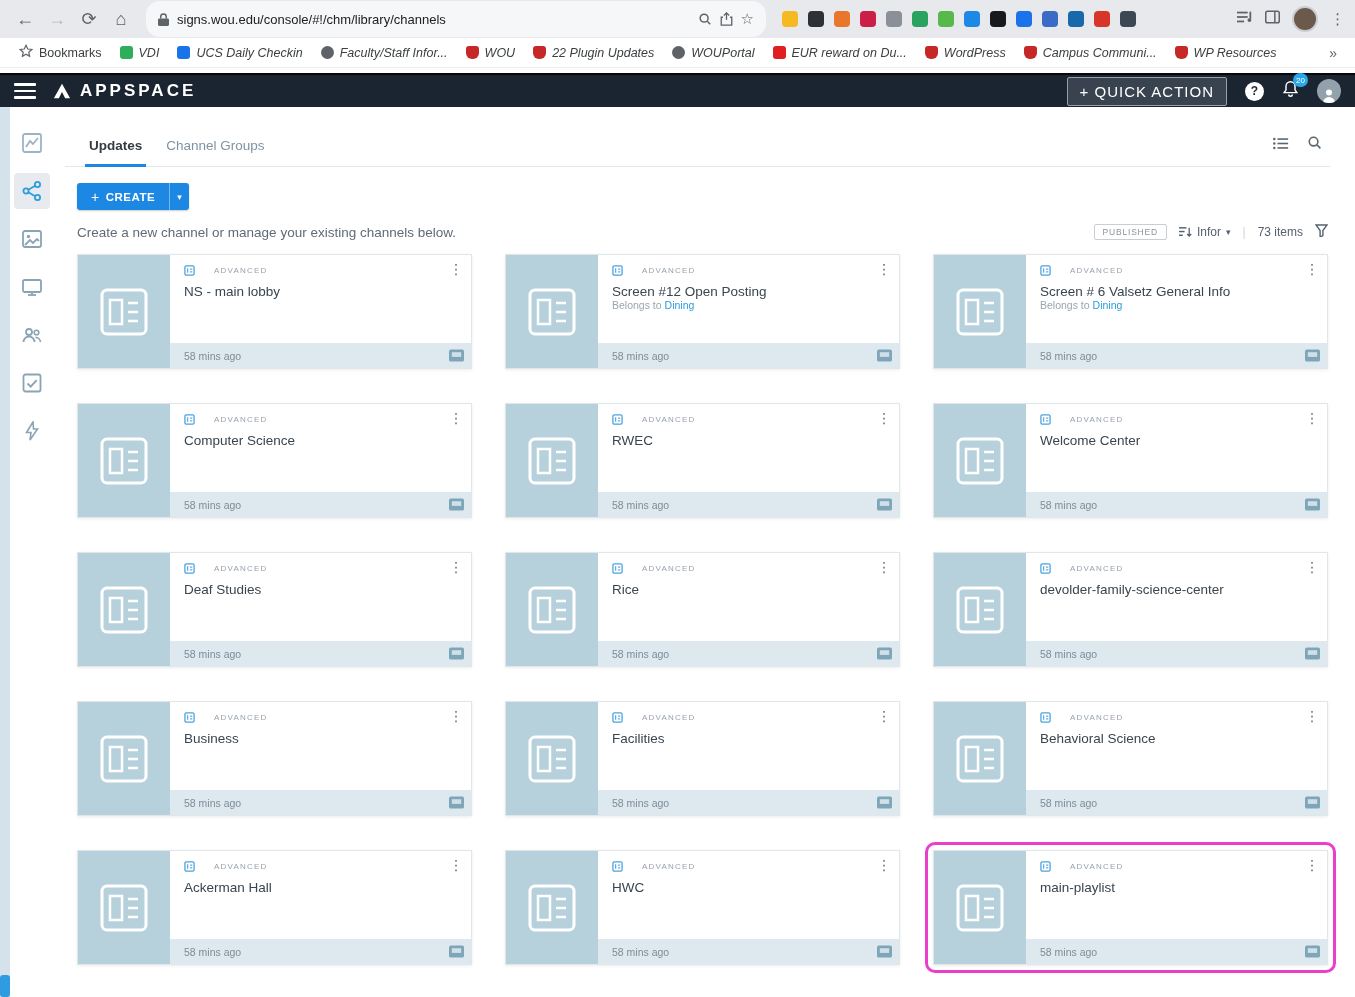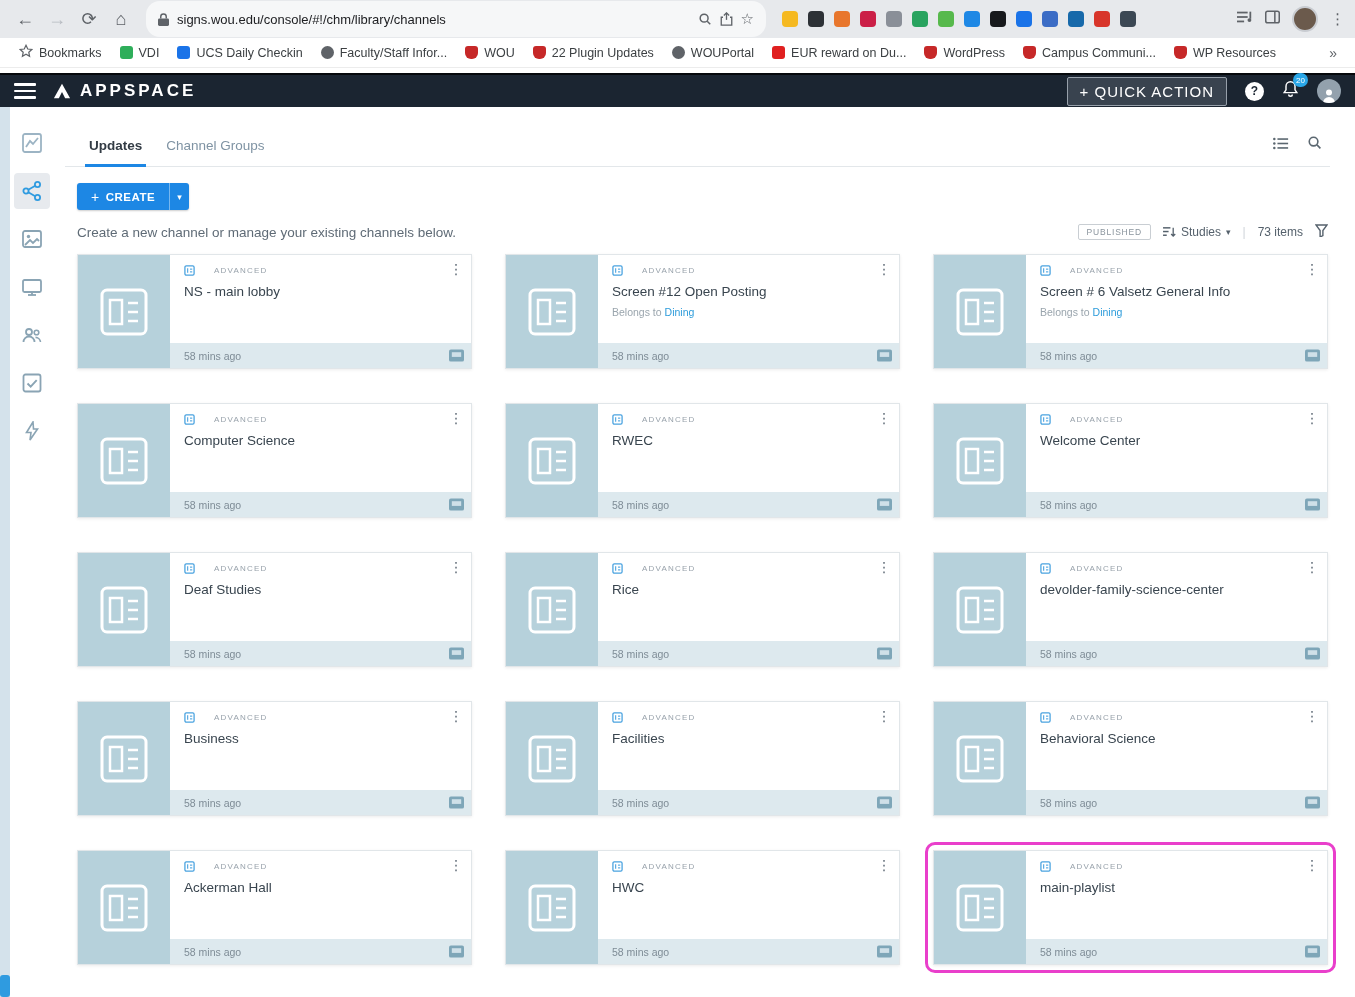--- a/index.html
+++ b/index.html
@@ -14,21 +14,21 @@
   .url-ico { flex:none; display:flex; align-items:center; color:#5f6368; }
   .ext-row { display:flex; align-items:center; gap:10px; margin-left:14px; }
   .ext-ico { width:16px; height:16px; border-radius:4px; display:inline-block; }
   .chrome-right { margin-left:auto; display:flex; align-items:center; gap:12px; }
   .chrome-avatar { width:26px; height:26px; border-radius:50%; background:#6b5a4c; border:2px solid #c9ccd1; }
   .kebab-v { color:#5f6368; font-size:15px; }
 
   
   .bm-bar { height:30px; background:#fff; display:flex; align-items:center; padding:0 10px; border-bottom:1px solid #ececec; }
   .bm-item { display:flex; align-items:center; gap:6px; font-size:12.5px; color:#3c4043; padding:0 9px; height:100%; white-space:nowrap; }
-  #bm-items { display:flex; height:100%; }
+  #bm-items { display:flex; height:100%;font-style:italic; }
   .fav { width:13px; height:13px; display:inline-block; flex:none; }
   .fav.square { border-radius:3px; }
   .fav.circle { border-radius:50%; }
   .fav.shield { border-radius:3px 3px 6px 6px; }
   .bm-overflow { margin-left:auto; color:#5f6368; font-size:14px; padding:0 8px; }
   .spacer5 { height:5px; background:#fff; }
 
   
   .app-header { height:34px; background:#1b2531; border-top:2px solid #06090c; display:flex; align-items:center; padding:0 14px; gap:16px; }
   .burger { width:22px; display:flex; flex-direction:column; gap:4px; }
@@ -70,21 +70,21 @@
 
   .grid { margin:14px 2px 0 12px; display:grid; grid-template-columns:repeat(3,1fr); gap:34px 33px; }
 
   .card { position:relative; height:115px; background:#fff; border:1px solid #e1e6e9; box-shadow:0 1px 3px rgba(0,0,0,.08); display:flex; }
   .thumb { width:92px; background:#b6d1db; flex:none; display:flex; align-items:center; justify-content:center; }
   .card-right { flex:1; position:relative; padding:10px 12px 0 14px; }
   .kebab { position:absolute; top:7px; right:8px; color:#5f6b76; font-size:14px; line-height:1; }
   .badge-row { display:flex; align-items:center; gap:19px; }
   .badge-text { font-size:8px; letter-spacing:1.2px; color:#98a2ab; }
   .card-name { margin-top:8px; font-size:13.5px; color:#39454f; }
-  .belongs { margin-top:7px; font-size:10.5px; color:#9aa5ad; }
+  .belongs { font-size:10.5px; color:#9aa5ad; }
   .belongs .blink { color:#2d9cdb; }
   .card-footer { position:absolute; left:0; right:0; bottom:0; height:25px; background:#dde9ee; display:flex; align-items:center; padding:0 7px 0 14px; }
   .time { font-size:10.5px; color:#7e8c96; flex:1; }
   .card.highlighted::before { content:""; position:absolute; inset:-9px; border:3px solid #e93fcb; border-radius:10px; pointer-events:none; }
 </style>
 </head>
 <body>
 
 <div class="chrome">
   <div class="nav-btn">←</div>
@@ -332,21 +332,21 @@
       <span class="desc-text">Create a new channel or manage your existing channels below.</span>
       <div class="meta">
         <span class="pill">PUBLISHED</span>
         <span class="sort">
           <svg width="13" height="12" viewBox="0 0 14 13">
               <line x1="0" y1="2" x2="8" y2="2" stroke="#55616c" stroke-width="1.6"></line>
               <line x1="0" y1="6" x2="6" y2="6" stroke="#55616c" stroke-width="1.6"></line>
               <line x1="0" y1="10" x2="4" y2="10" stroke="#55616c" stroke-width="1.6"></line>
               <path d="M11 2v9M8.8 8.6L11 11l2.2-2.4" fill="none" stroke="#55616c" stroke-width="1.4"></path>
             </svg>
-          <span>Studies</span>
+          <span>Infor</span>
           <span style="font-size:9px;">▾</span>
         </span>
         <span class="sep">|</span>
         <span>73 items</span>
         <span>
           <svg width="13" height="13" viewBox="0 0 14 14">
               <path d="M1 1h12L8.5 7v5.5l-3 1.5V7z" fill="none" stroke="#55616c" stroke-width="1.5"></path>
             </svg>
         </span>
       </div>

